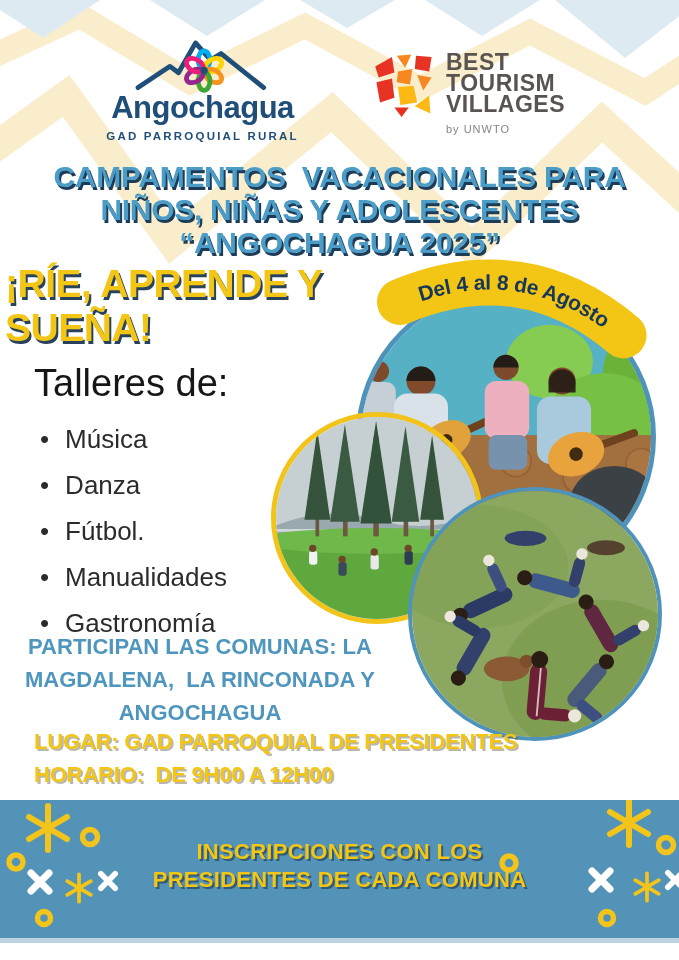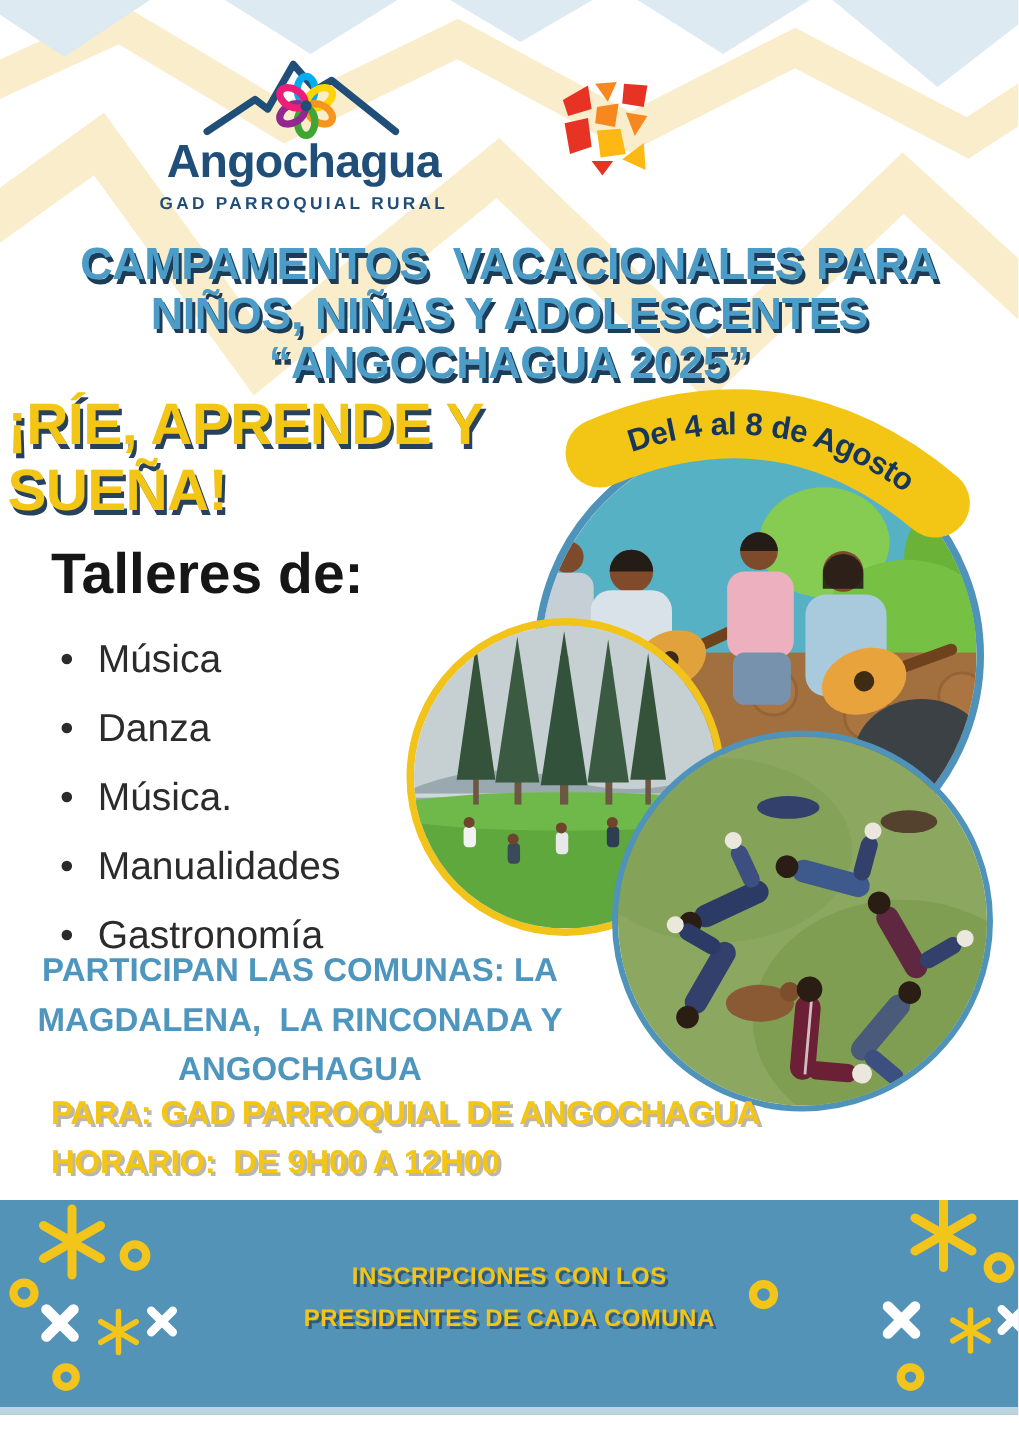--- a/index.html
+++ b/index.html
@@ -23,21 +23,21 @@
          color:#4B9CC7;font-weight:bold;font-size:30px;line-height:33px;letter-spacing:-0.3px;
          text-shadow:2px 3px 0 #1d3c58;}
   .pre{white-space:pre-wrap;}
 
   .slogan{position:absolute;left:5px;top:262px;width:400px;text-align:left;z-index:4;
           color:#F3C515;font-weight:bold;font-size:39px;line-height:44px;letter-spacing:-0.5px;
           text-shadow:2px 3px 0 #27425c;}
 
   
   .talleres-h{position:absolute;left:34px;top:362px;z-index:4;color:#161616;
-              font-weight:bold;font-size:38px;}
+              font-weight:normal;font-size:38px;}
   .talleres-list{position:absolute;left:40px;top:416px;z-index:4;margin:0;padding:0;list-style:none;
                  color:#2b2b2b;font-size:26px;line-height:46px;}
   .talleres-list li::before{content:"•";margin-right:16px;font-size:26px;}
 
   
   .circle{position:absolute;border-radius:50%;overflow:hidden;}
   .ph-music{left:356px;top:287px;width:290px;height:290px;border:5px solid #4f93bb;z-index:1;}
   .ph-field{left:271px;top:412px;width:202px;height:202px;border:5px solid #F2C318;z-index:2;}
   .ph-exer {left:408px;top:487px;width:246px;height:246px;border:4px solid #4f93bb;z-index:3;}
 
@@ -50,21 +50,21 @@
   .communities{position:absolute;left:16px;top:630px;width:368px;text-align:center;z-index:4;
                color:#4E96BE;font-weight:bold;font-size:22px;line-height:33px;}
   .detail{position:absolute;left:34px;z-index:4;color:#F3C515;font-weight:bold;font-size:22px;
           letter-spacing:-0.2px;text-shadow:2px 2px 0 rgba(60,50,20,0.35);}
   .loc{top:729px;} .sch{top:762px;}
 
   
   .band{position:absolute;left:0;top:800px;width:679px;height:138px;background:#5493B8;
         border-bottom:5px solid #bcd4e0;z-index:1;}
   .band-text{position:absolute;left:0;top:838px;width:679px;text-align:center;z-index:3;
-             color:#F3C515;font-weight:bold;font-size:16px;line-height:28px;letter-spacing:0.3px;
+             color:#F3C515;font-weight:bold;font-size:22px;line-height:28px;letter-spacing:0.3px;
              text-shadow:2px 2px 0 #315a74;}
   .band-deco{position:absolute;left:0;top:800px;z-index:2;}
   .ast{stroke:#F3C51A;stroke-width:6;stroke-linecap:round;fill:none;}
   .xw{stroke:#ffffff;stroke-width:7;stroke-linecap:round;fill:none;}
   .don{stroke:#F3C51A;stroke-width:5.5;fill:none;}
 </style>
 </head>
 <body>
 
 <div class="poster">
@@ -105,20 +105,26 @@
       <polygon points="2,22 30,6 34,32 8,40" fill="#E63323"></polygon>
       <polygon points="38,4 62,2 52,24" fill="#F6881F"></polygon>
       <polygon points="70,4 96,6 92,30 68,26" fill="#E63323"></polygon>
       <polygon points="40,30 64,26 60,52 38,48" fill="#F6881F"></polygon>
       <polygon points="4,48 30,42 34,74 10,82" fill="#E63323"></polygon>
       <polygon points="40,56 66,54 72,82 44,86" fill="#FDB813"></polygon>
       <polygon points="72,36 96,40 82,62" fill="#F6881F"></polygon>
       <polygon points="34,90 58,90 46,106" fill="#E63323"></polygon>
       <polygon points="68,88 92,70 94,100" fill="#FDB813"></polygon>
     </svg>
+    <div class="btv-words">
+      <div>BEST</div>
+      <div>TOURISM</div>
+      <div>VILLAGES</div>
+      <div class="btv-by">by UNWTO</div>
+    </div>
   </div>
 
   <div class="title">
     <div class="pre">CAMPAMENTOS  VACACIONALES PARA</div>
     <div>NIÑOS, NIÑAS Y ADOLESCENTES</div>
     <div>“ANGOCHAGUA 2025”</div>
   </div>
 
   <div class="slogan">
     <div>¡RÍE, APRENDE Y</div>
@@ -264,32 +270,32 @@
     <path id="arcText" d="M12,62 Q125,-8 238,60" fill="none"></path>
     <text dy="7">
       <textPath href="#arcText" startOffset="50%" text-anchor="middle">Del 4 al 8 de Agosto</textPath>
     </text>
   </svg>
 
   <div class="talleres-h">Talleres de:</div>
   <ul class="talleres-list">
     <li>Música</li>
     <li>Danza</li>
-    <li>Música.</li>
+    <li>Fútbol.</li>
     <li>Manualidades</li>
     <li>Gastronomía</li>
   </ul>
 
   <div class="communities">
     <div>PARTICIPAN LAS COMUNAS: LA</div>
     <div class="pre">MAGDALENA,  LA RINCONADA Y</div>
     <div>ANGOCHAGUA</div>
   </div>
 
-  <div class="detail loc">PARA: GAD PARROQUIAL DE ANGOCHAGUA</div>
+  <div class="detail loc">LUGAR: GAD PARROQUIAL DE PRESIDENTES</div>
   <div class="detail sch pre">HORARIO:  DE 9H00 A 12H00</div>
 
   <div class="band"></div>
   <svg class="band-deco" width="679" height="138" viewBox="0 0 679 138">
     <g class="ast">
       <path transform="translate(48,28)" d="M0,-22 V22 M-19,-11 L19,11 M-19,11 L19,-11"></path>
       <path transform="translate(79,88) scale(0.62)" d="M0,-22 V22 M-19,-11 L19,11 M-19,11 L19,-11"></path>
       <path transform="translate(629,23)" d="M0,-22 V22 M-19,-11 L19,11 M-19,11 L19,-11"></path>
       <path transform="translate(647,87) scale(0.62)" d="M0,-22 V22 M-19,-11 L19,11 M-19,11 L19,-11"></path>
     </g>

